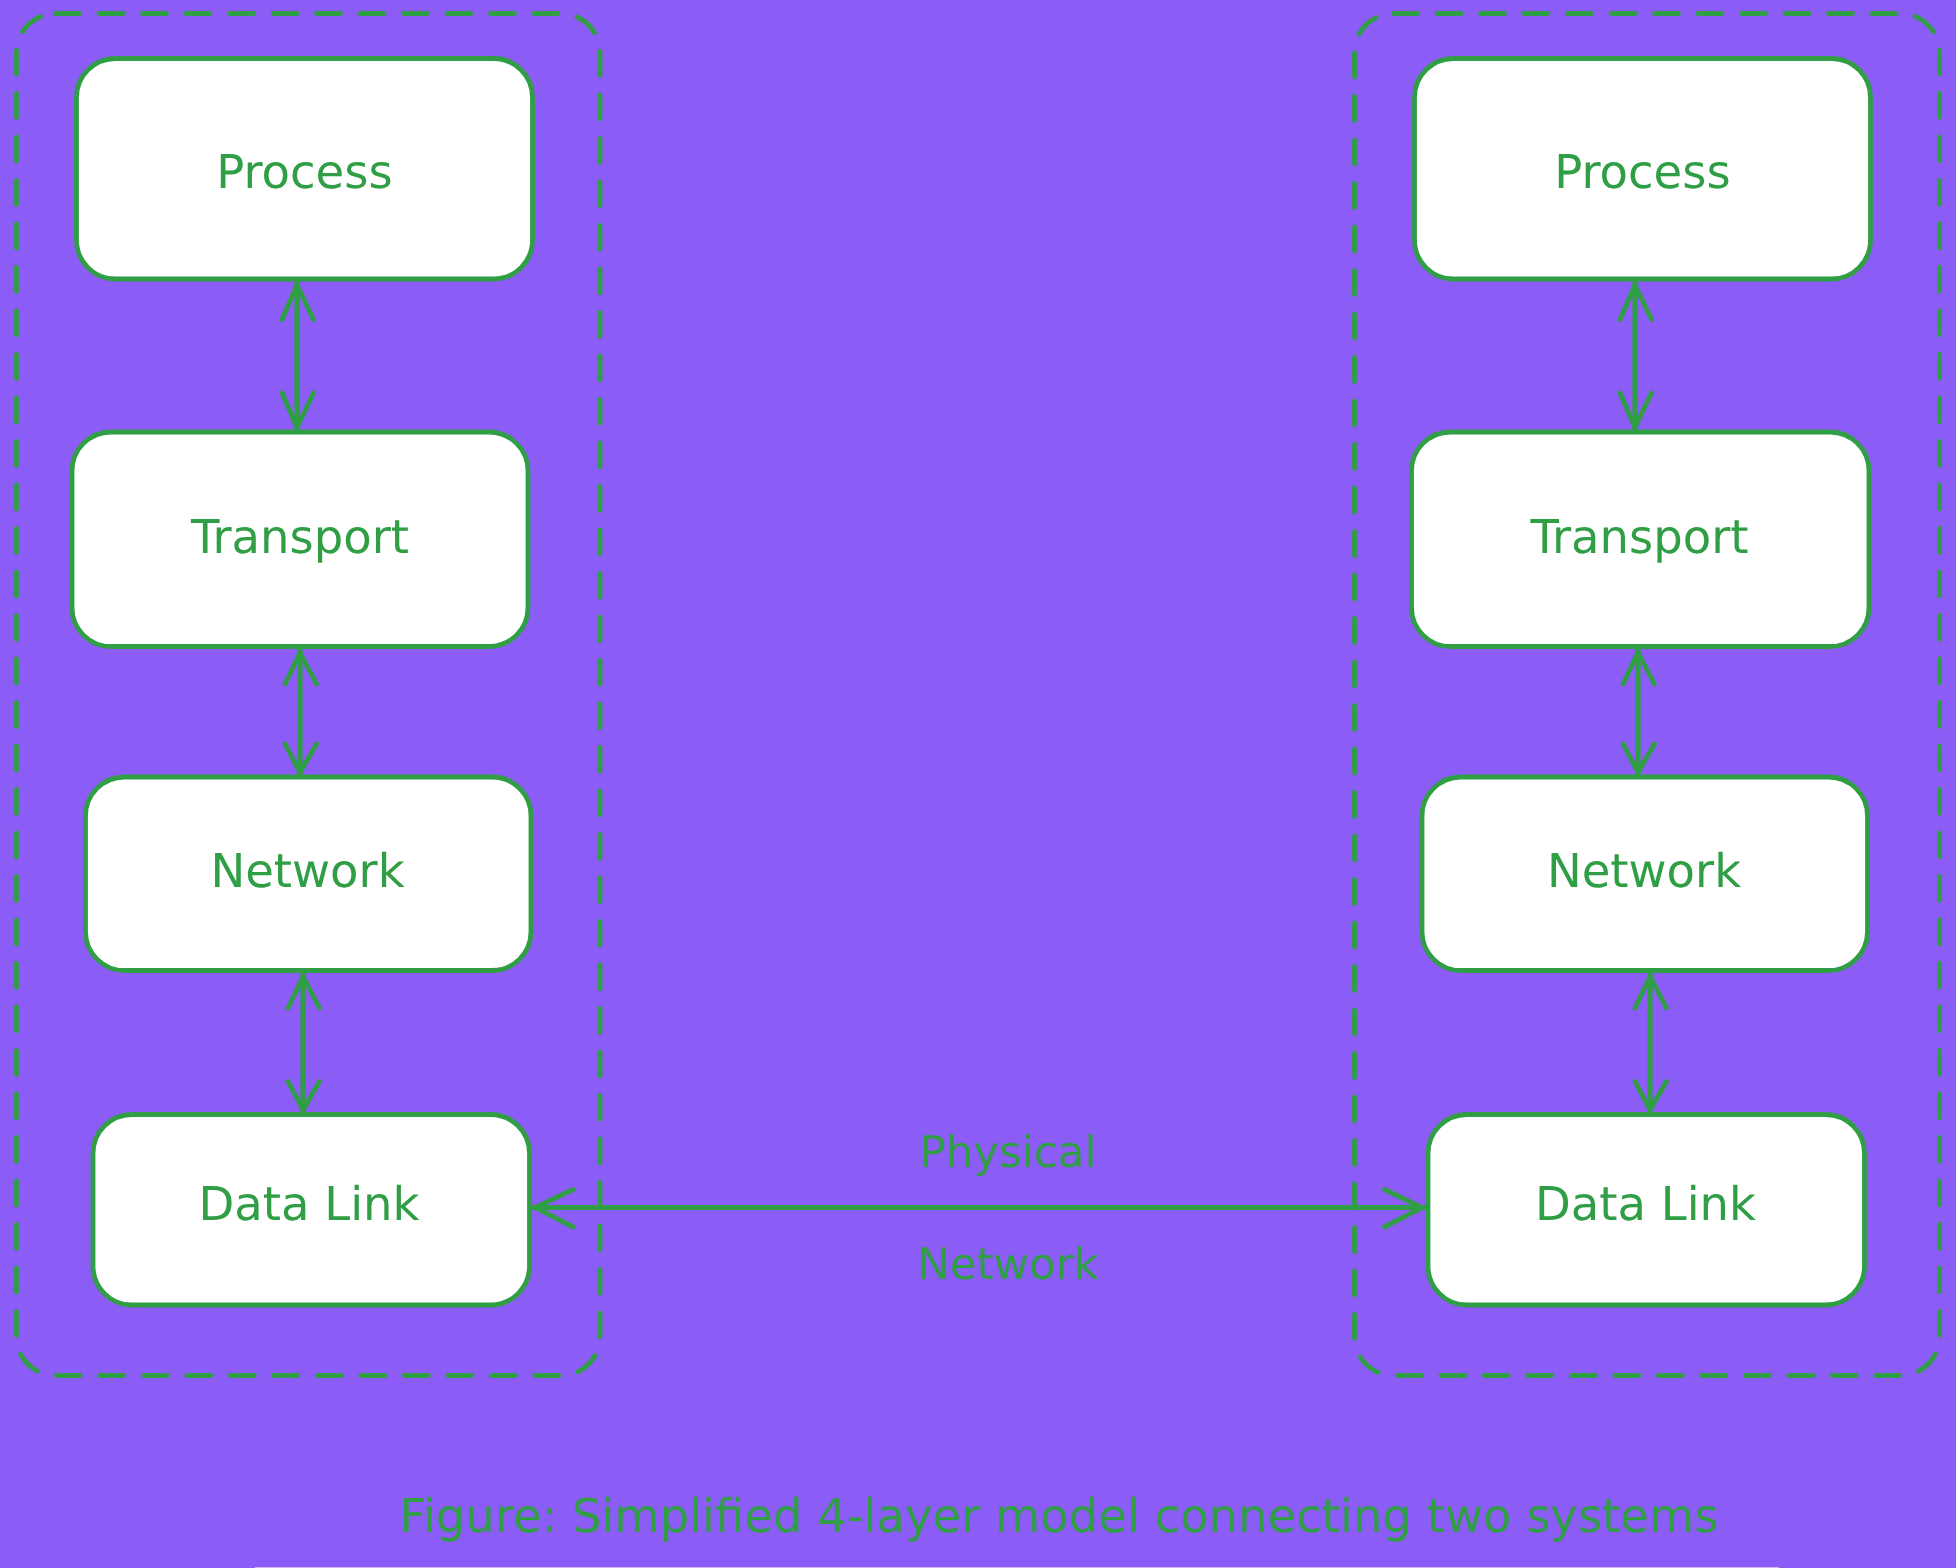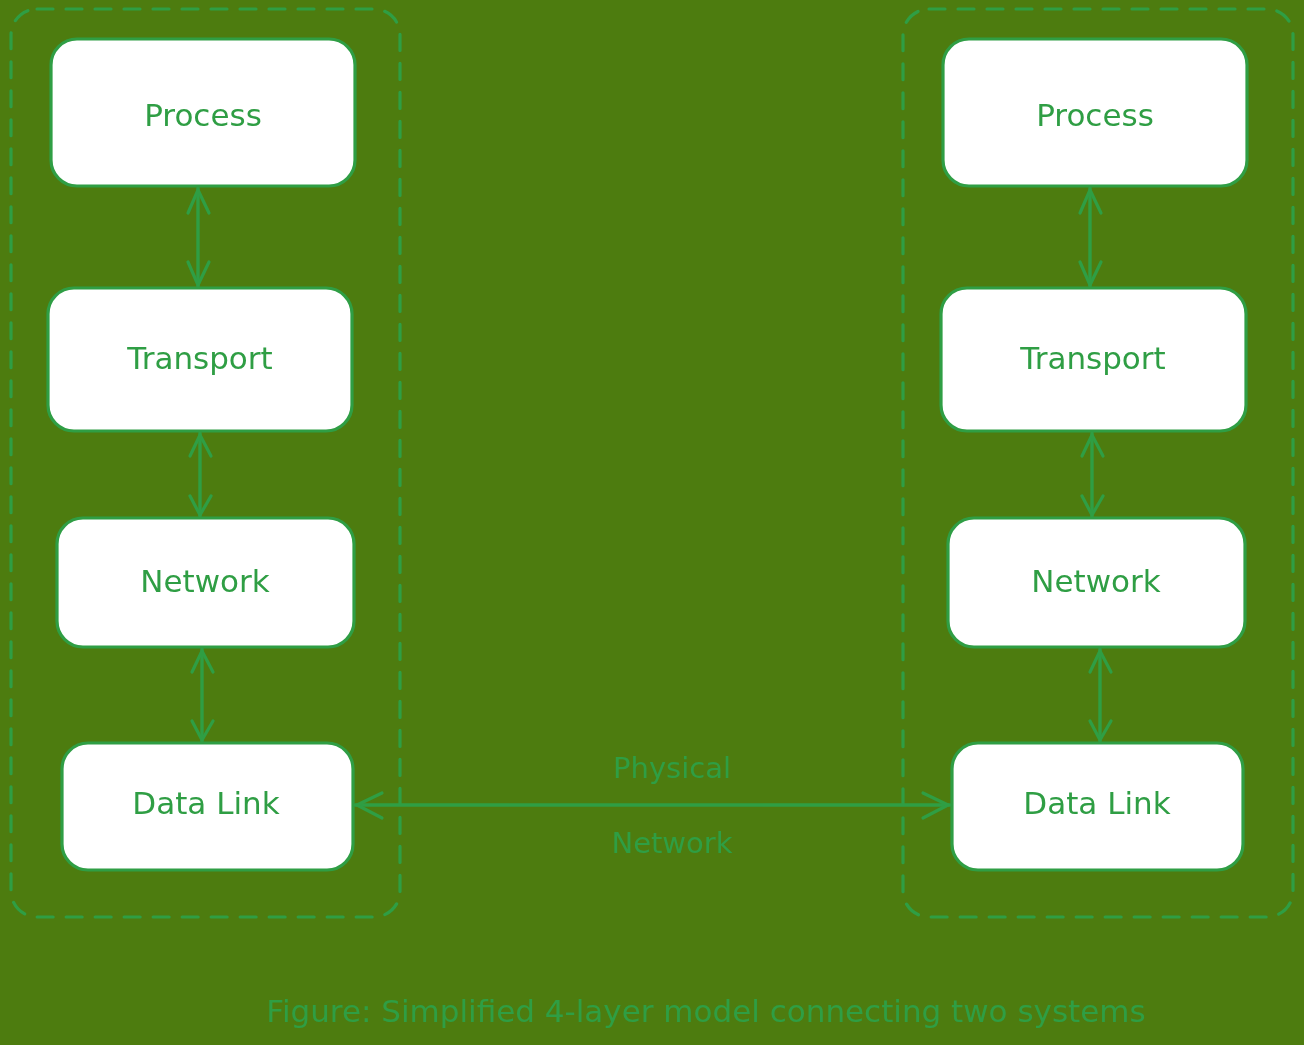--- a/index.html
+++ b/index.html
@@ -7,21 +7,21 @@
     padding: 0;
     background: #ffffff;
   }
   body {
     font-family: "DejaVu Sans", sans-serif;
   }
   #canvas {
     position: relative;
     width: 1304px;
     height: 1045px;
-    background: #4d7c0f;
+    background: #8b5cf6;
     overflow: hidden;
   }
   #diagram-svg {
     position: absolute;
     left: 0;
     top: 0;
     width: 1304px;
     height: 1045px;
   }
   .layer-box-label,

